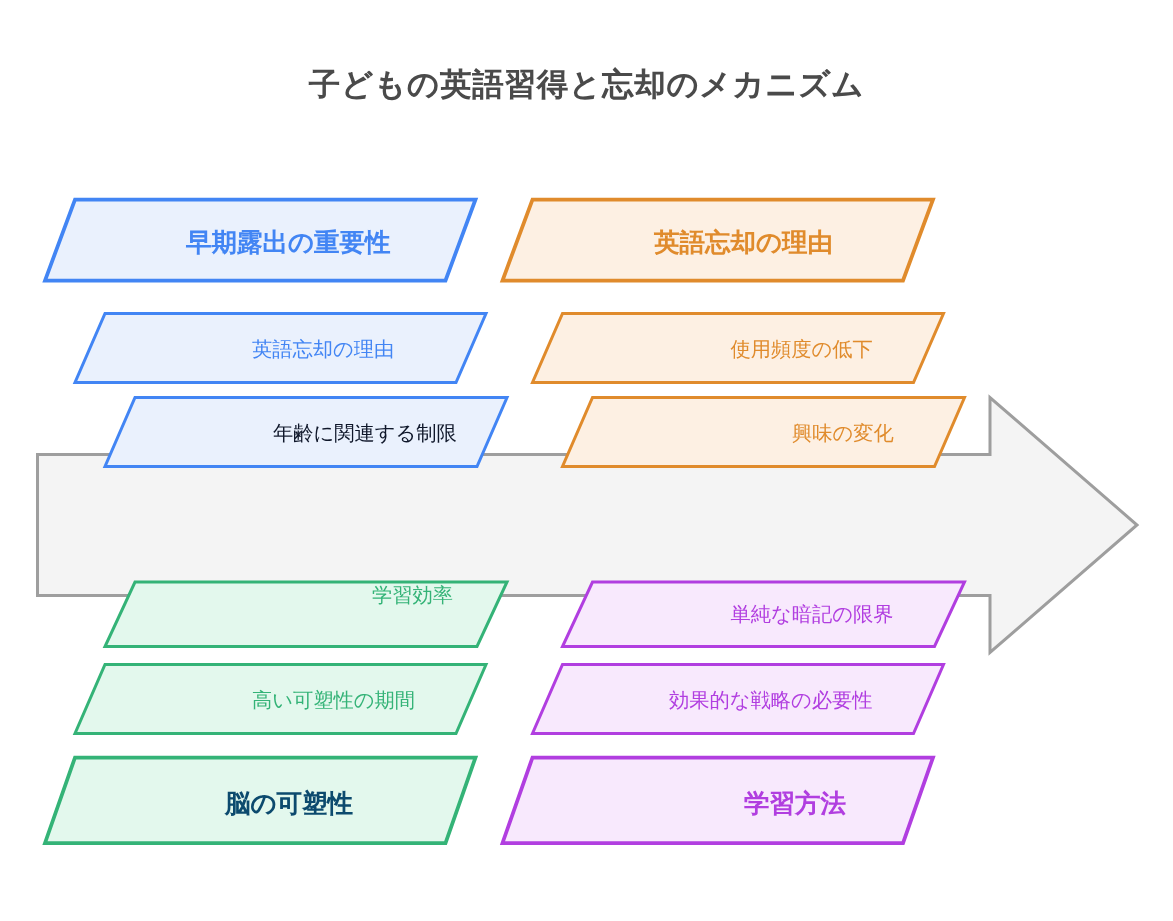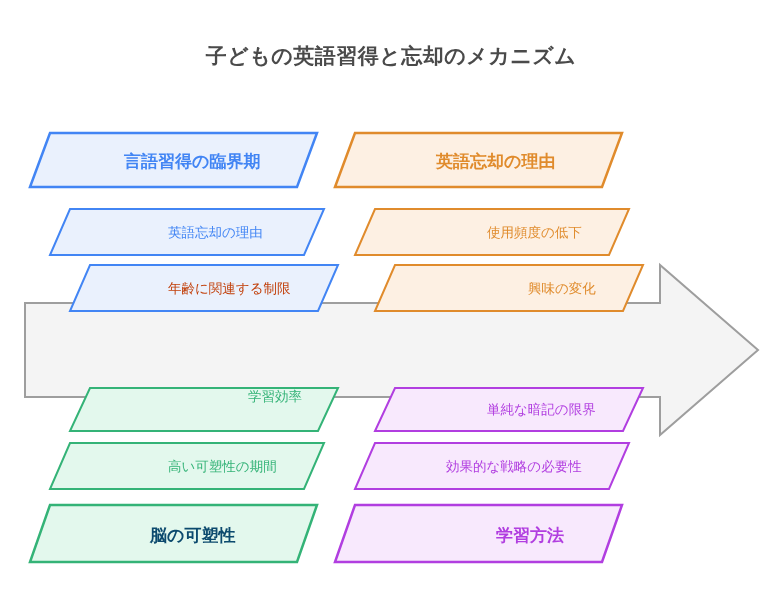--- a/index.html
+++ b/index.html
@@ -93,23 +93,23 @@
     <polygon points="90,388 338,388 318,431 70,431" fill="#e3f8ed" stroke="#34b377" stroke-width="2"></polygon>
     <polygon points="70,443 324,443 304,489 50,489" fill="#e3f8ed" stroke="#34b377" stroke-width="2"></polygon>
     <polygon points="50,505 317,505 297,562 30,562" fill="#e3f8ed" stroke="#34b377" stroke-width="2.5"></polygon>
 
     <polygon points="395,388 643,388 623,431 375,431" fill="#f8e9fd" stroke="#b13ee0" stroke-width="2"></polygon>
     <polygon points="375,443 629,443 609,489 355,489" fill="#f8e9fd" stroke="#b13ee0" stroke-width="2"></polygon>
     <polygon points="355,505 622,505 602,562 335,562" fill="#f8e9fd" stroke="#b13ee0" stroke-width="2.5"></polygon>
   </svg>
 
 
-  <div class="node-label header" style="left:124px; top:150px; color:#4285f4;">言語習得の臨界期</div>
+  <div class="node-label header" style="left:124px; top:150px; color:#4285f4;">早期露出の重要性</div>
   <div class="node-label item" style="left:168px; top:224px; color:#4285f4;">英語忘却の理由</div>
-  <div class="node-label item" style="left:168px; top:280px; color:#c2410c;">年齢に関連する制限</div>
+  <div class="node-label item" style="left:182px; top:280px; color:#0f172a;">年齢に関連する制限</div>
 
   <div class="node-label header" style="left:436px; top:150px; color:#e08b2c;text-align:right;">英語忘却の理由</div>
   <div class="node-label item" style="left:487px; top:224px; color:#e08b2c;">使用頻度の低下</div>
   <div class="node-label item" style="left:528px; top:280px; color:#e08b2c;">興味の変化</div>
 
   <div class="node-label item" style="left:248px; top:388px; color:#34b377;text-align:right;">学習効率</div>
   <div class="node-label item" style="left:168px; top:458px; color:#34b377;">高い可塑性の期間</div>
   <div class="node-label header" style="left:150px; top:524px; color:#0c4a6e;">脳の可塑性</div>
 
   <div class="node-label item" style="left:446px; top:458px; color:#b13ee0;">効果的な戦略の必要性</div>

